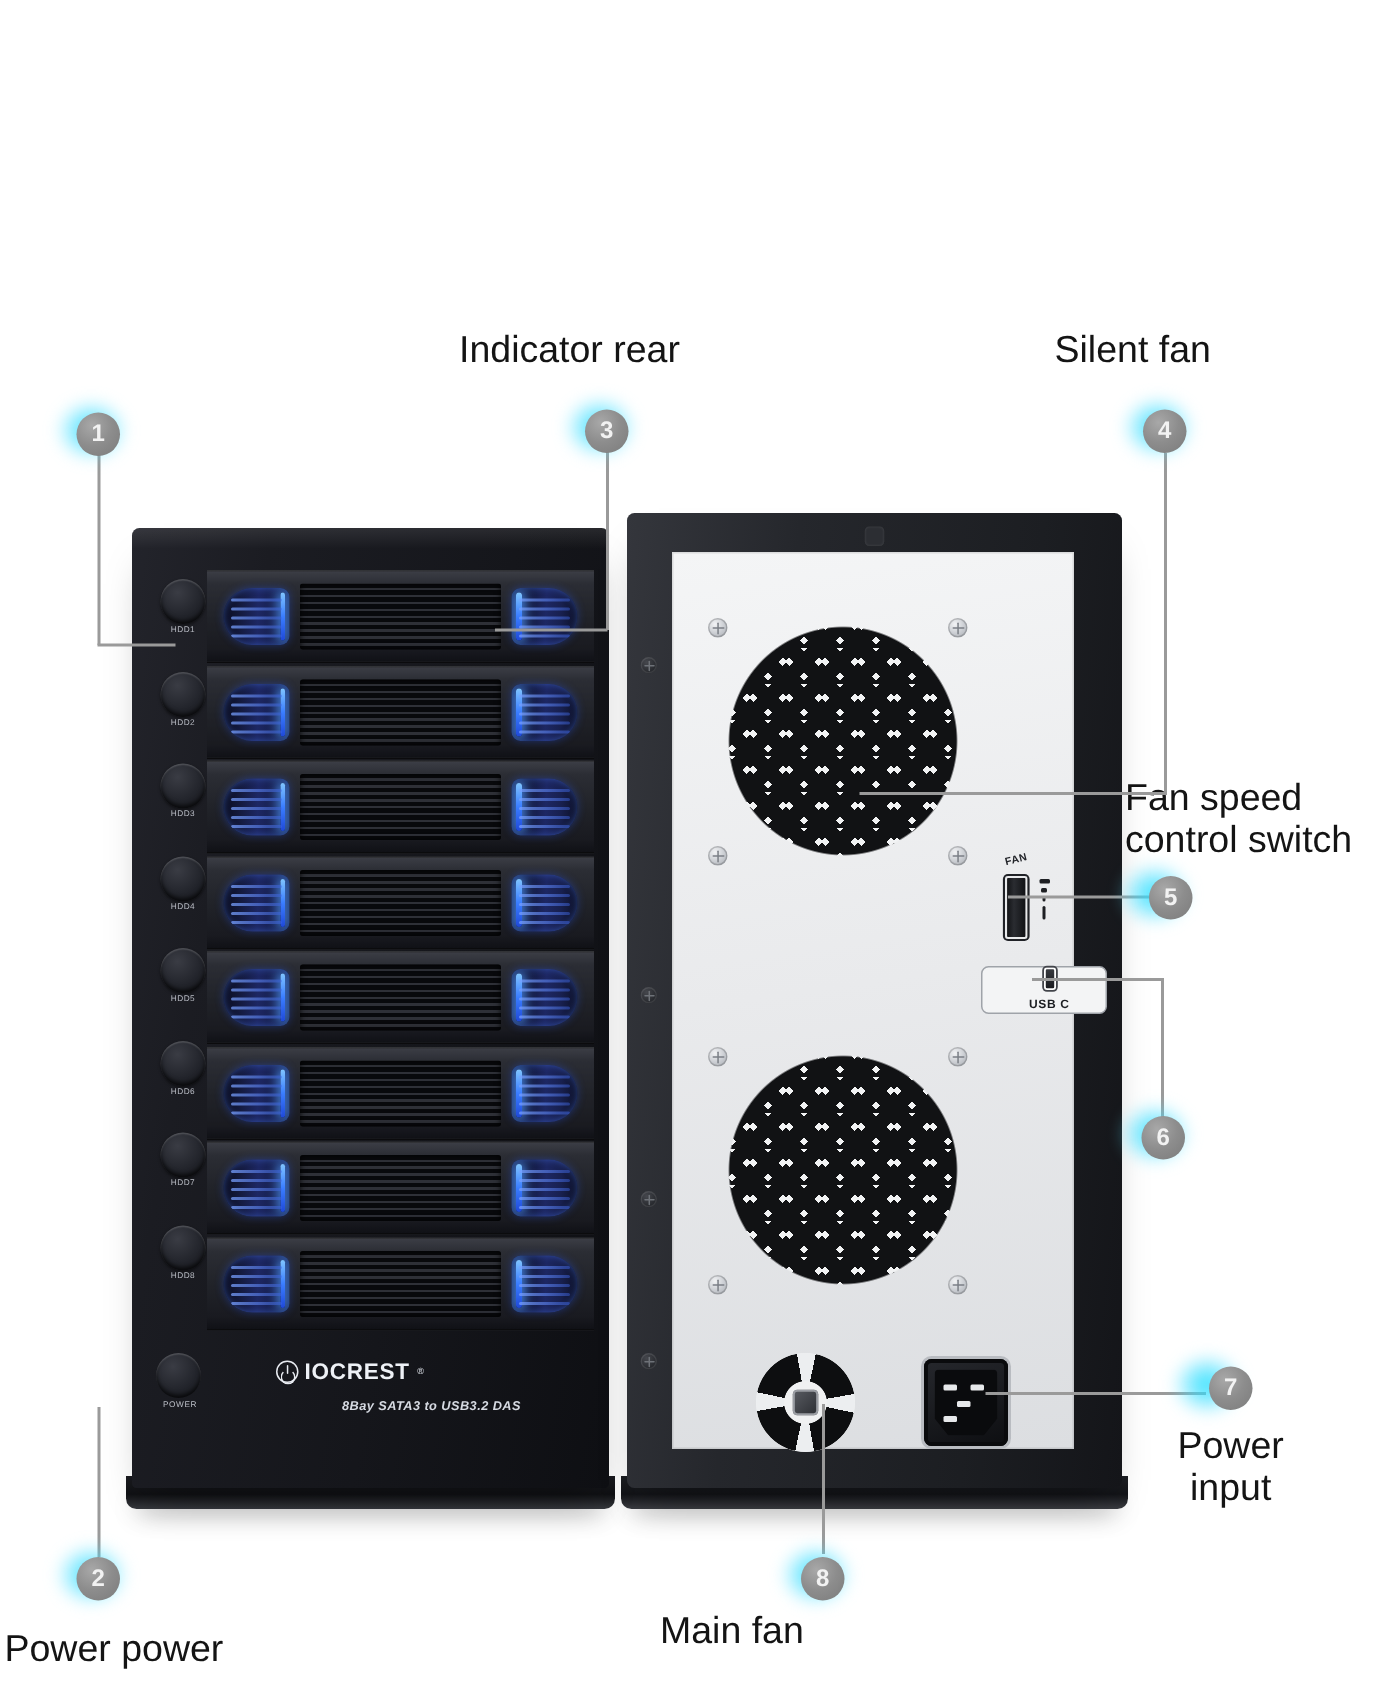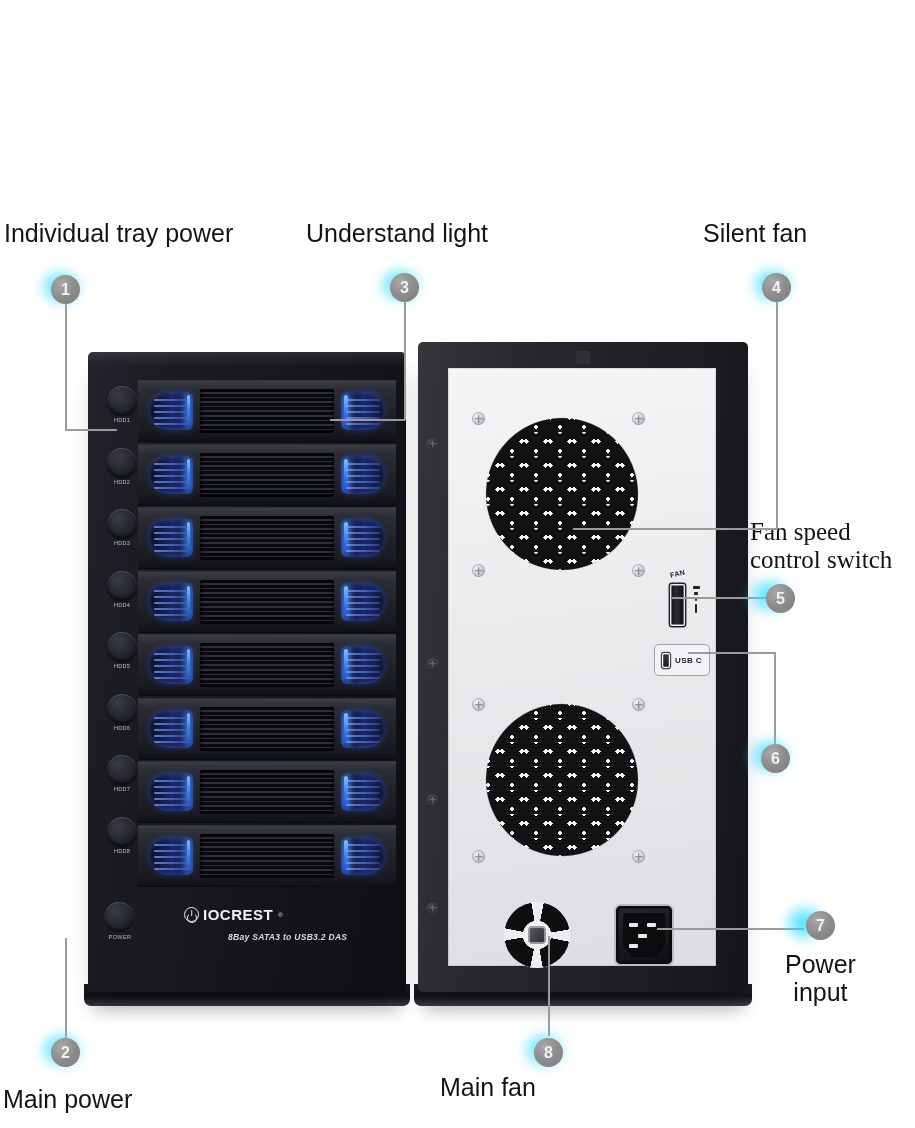--- a/index.html
+++ b/index.html
@@ -217,23 +217,23 @@
   #fanSwitchLbl {
     position: absolute; font-size: 7px; font-weight: 700; color: #23252a;
     letter-spacing: .4px; transform: rotate(-14deg);
     font-family: "Liberation Sans", sans-serif;
   }
   #fanSwitchMarks { position: absolute; width: 10px; }
   #fanSwitchMarks i {
     display: block; background: #1d1f23; margin: 0 auto 3px auto; border-radius: 1px;
   }
   #usbBox {
-    position: absolute; width: 56px; height: 32px; border-radius: 5px;
+    position: absolute; width: 84px; height: 32px; border-radius: 5px;
     border: 1.3px solid #9fa3a9; background: #f3f4f5;
-    display: flex; align-items: center; gap: 5px; padding-left: 7px;
+    display: flex; align-items: center; gap: 5px; padding-left: 7px; flex-direction: column;
   }
   #usbPort {
     width: 8px; height: 15px; border-radius: 2px;
     background: linear-gradient(180deg,#3a3c42,#17181c);
     box-shadow: inset 0 0 0 1.2px #fff, 0 0 0 1.2px #43454b;
     flex: none;
   }
   #usbLbl {
     font-size: 8px; font-weight: 700; color: #1c1e22; letter-spacing: .4px;
     font-family: "Liberation Sans", sans-serif;
@@ -631,23 +631,22 @@
   <div class="badge" style="left:761px; top:744px;">
       <span>6</span>
     </div>
   <div class="badge" style="left:806px; top:911px;">
       <span>7</span>
     </div>
   <div class="badge" style="left:534px; top:1038px;">
       <span>8</span>
     </div>
 
-  <div class="cap" style="left:4px;   top:219px;">Individual tray power</div>
-  <div class="cap" style="left:3px;   top:1085px;">Main power</div>
-  <div class="cap" style="left:306px; top:219px;">Understand light</div>
+  <div class="cap" style="left:3px;   top:1085px;">Power power</div>
+  <div class="cap" style="left:306px; top:219px;">Indicator rear</div>
   <div class="cap" style="left:703px; top:219px;">Silent fan</div>
-  <div class="cap" style="left:750px; top:518px; text-align:left;font-family:Liberation Serif, serif;">Fan speed
+  <div class="cap" style="left:750px; top:518px; text-align:left;">Fan speed
 control switch</div>
   <div class="cap" style="left:785px; top:950px; text-align:center;">Power
 input</div>
   <div class="cap" style="left:440px; top:1073px;">Main fan</div>
 
 </div>
 
 </body></html>

